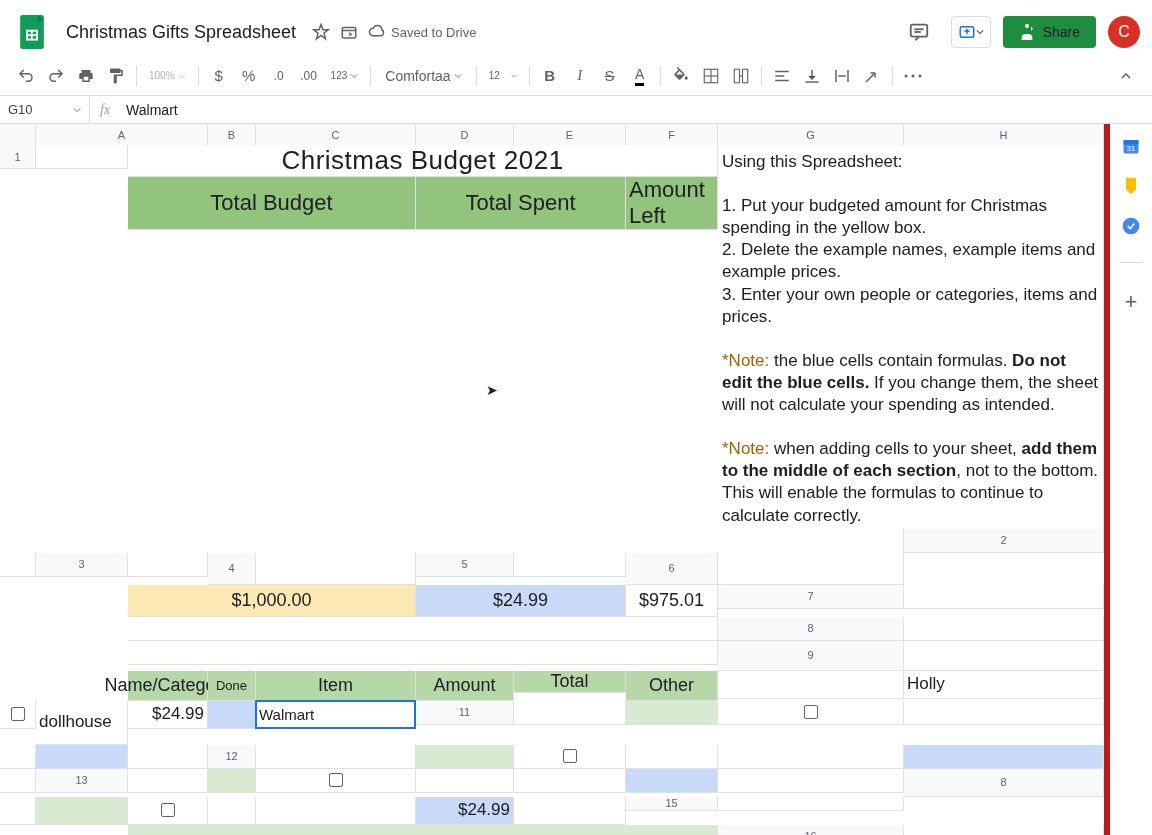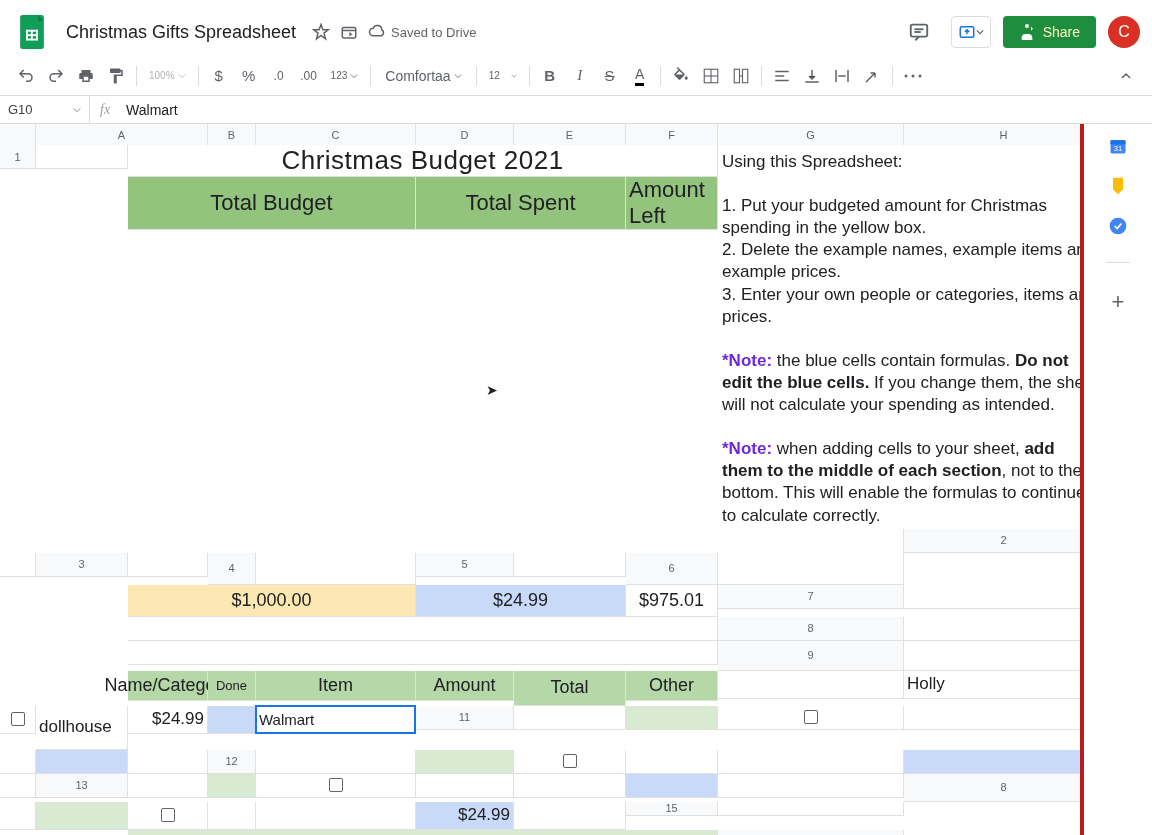--- a/index.html
+++ b/index.html
@@ -11,57 +11,57 @@
 .doc-title-row { display: flex; align-items: center; gap: 10px; }
 .doc-title { font-size: 18px; color: #202124; padding: 2px 6px; }
 .title-icon { color: #5f6368; cursor: pointer; display:flex; align-items:center; }
 .saved { display: flex; align-items: center; gap: 5px; color: #5f6368; font-size: 13px; }
 .menubar { display: flex; gap: 2px; margin-top: 2px; align-items: center; }
 .menu-item { padding: 4px 8px; font-size: 14px; color: #202124; cursor: pointer; border-radius: 3px; }
 .last-edit { color: #5f6368; text-decoration: underline; font-size: 14px; margin-left: 8px; }
 .right-actions { display: flex; align-items: center; gap: 12px; }
 .icon-btn { width: 40px; height: 40px; display: flex; align-items: center; justify-content: center; cursor: pointer; border-radius: 50%; color: #5f6368; }
 .present-btn { width: 40px; height: 32px; border: 1px solid #dadce0; border-radius: 4px; display:flex; align-items:center; justify-content:center; }
-.share-btn { background: #1e8e3e; color: #fef9c3; padding: 8px 16px; border-radius: 4px; display: flex; align-items: center; gap: 8px; font-size: 14px; font-weight: 500; cursor: pointer; }
+.share-btn { background: #1e8e3e; color: #0f172a; padding: 8px 16px; border-radius: 4px; display: flex; align-items: center; gap: 8px; font-size: 14px; font-weight: 500; cursor: pointer; }
 .avatar { width: 32px; height: 32px; border-radius: 50%; background: #d93025; color: #fff; display: flex; align-items: center; justify-content: center; font-size: 16px; }
 .toolbar { display: flex; align-items: center; padding: 4px 12px; border-bottom: 1px solid #dadce0; height: 40px; gap: 2px; }
 .tb-btn { width: 28px; height: 28px; display: flex; align-items: center; justify-content: center; cursor: pointer; color: #5f6368; border-radius: 3px; }
 .tb-sep { width: 1px; height: 20px; background: #dadce0; margin: 0 4px; }
 .tb-text { padding: 0 6px; color: #5f6368; font-size: 10px; display:flex; align-items:center; gap:3px; }
 .tb-text.faded { opacity: 0.5; }
 .font-select { padding: 0 8px; min-width: 80px; font-size: 14px; }
 .collapse { margin-left: auto; }
 .namebox-row { display: flex; align-items: center; border-bottom: 1px solid #dadce0; height: 28px; }
 .namebox { width: 90px; padding: 0 8px; font-size: 13px; color: #3c4043; border-right: 1px solid #dadce0; height: 100%; display:flex; align-items:center; justify-content:space-between; }
 .fx { padding: 0 10px; color: #9aa0a6; font-style: italic; font-family: serif; font-size:14px;}
 .formula-input { flex: 1; padding: 0 6px; font-size: 14px; }
 .main { display: flex; height: calc(835px - 56px - 40px - 28px); }
 .sheet-area { flex: 1; position: relative; overflow: hidden; }
-.side-panel { width: 72px; border-left: 4px solid #b91c1c; display: flex; flex-direction: column; align-items: center; padding-top: 12px; gap: 20px; }
+.side-panel { width: 48px; border-left: 6px solid #b91c1c; display: flex; flex-direction: column; align-items: center; padding-top: 12px; gap: 20px; }
 .side-icon { width: 20px; height: 20px; cursor: pointer; }
 .grid { display: grid; grid-template-columns: 36px 92px 80px 48px 160px 98px 112px 92px 186px 200px; position: relative; }
 .col-head, .row-head, .corner { background: #f8f9fa; border-right: 1px solid #e0e0e0; border-bottom: 1px solid #e0e0e0; font-size: 11px; color: #5f6368; display: flex; align-items: center; justify-content: center; height: 22px; }
 .row-head { height: 24px; justify-content: center; }
 .corner { height: 22px; }
 .cell { border-right: 1px solid #e0e0e0; border-bottom: 1px solid #e0e0e0; height: 24px; padding: 0 3px; display: flex; align-items: center; font-size: 14px; background: #fff; }
 .budget-title { font-size: 26px; font-family: 'Trebuchet MS', sans-serif; letter-spacing: 0.5px; justify-content: center; }
 .hdr-big { background: #93c47d; font-size: 22px; justify-content: center; font-family: 'Trebuchet MS', sans-serif; }
 .val-yellow { background: #fce8b2; justify-content: center; font-size: 18px; }
 .val-blue { background: #c9daf8; justify-content: center; font-size: 18px; }
 .val-plain { justify-content: center; font-size: 18px; }
 .tbl-hdr { background: #b6d7a8; font-size: 18px; justify-content: center; font-family: 'Trebuchet MS', sans-serif; }
 .tbl-hdr.small { font-size: 13px; }
 .light-green { background: #d9ead3; }
 .blue-cell { background: #c9daf8; }
 .right { justify-content: flex-end; }
 .checkbox { width: 14px; height: 14px; border: 1.5px solid #5f6368; border-radius: 2px; margin: auto; }
 .instructions { font-size: 17px; line-height: 1.3; font-family: 'Trebuchet MS', sans-serif; padding: 2px 2px; overflow: visible; position: relative; }
 .instr-cell { border-bottom: none; border-right: 1px solid #e0e0e0; padding: 0 2px; align-items: flex-start; }
 .active-cell { border: 2px solid #1a73e8; position: absolute; pointer-events: none; z-index: 10; }
-.note-red { color: #6d28d9; font-weight: bold; }
+.note-red { color: #a16207; font-weight: normal; }
 .bold { font-weight: bold; }
 .svg-ico { width: 18px; height: 18px; }
 .text-content { font-family: 'Trebuchet MS', sans-serif; font-size: 17px; }
 </style>
 </head>
 <body>
 
 <div class="titlebar">
   <div class="logo">
     <svg class="logo-svg" viewBox="0 0 40 54">
@@ -318,21 +318,21 @@
   <div class="row-head">8</div>
   <div class="cell"></div>
   <div class="cell" style="grid-column:3/9"></div>
 
   <div class="row-head" style="height:30px">9</div>
   <div class="cell" style="height:30px"></div>
   <div class="cell tbl-hdr" style="grid-column:3/4;height:30px">Name/Category</div>
   <div class="cell tbl-hdr small" style="height:30px">Done</div>
   <div class="cell tbl-hdr" style="height:30px">Item</div>
   <div class="cell tbl-hdr" style="height:30px">Amount</div>
-  <div class="cell tbl-hdr" style="height:35px">Total</div>
+  <div class="cell tbl-hdr" style="height:22px">Total</div>
   <div class="cell tbl-hdr" style="height:30px">Other</div>
 
   <div class="cell" style="height:28px"></div>
   <div class="cell text-content" style="height:28px">Holly</div>
   <div class="cell" style="height:28px;justify-content:center">
           <div class="checkbox"></div>
         </div>
   <div class="cell text-content" style="height:44px">dollhouse</div>
   <div class="cell right text-content" style="height:28px">$24.99</div>
   <div class="cell blue-cell" style="height:28px"></div>

